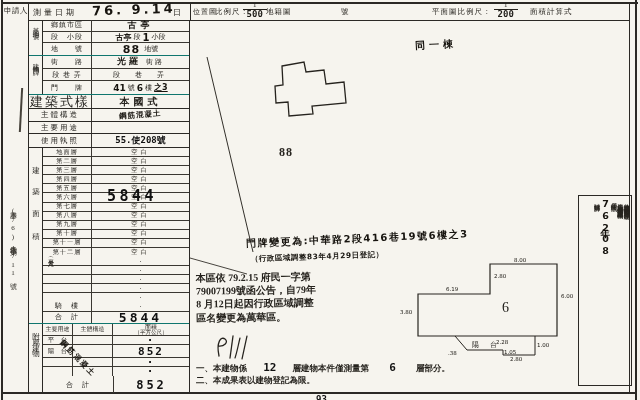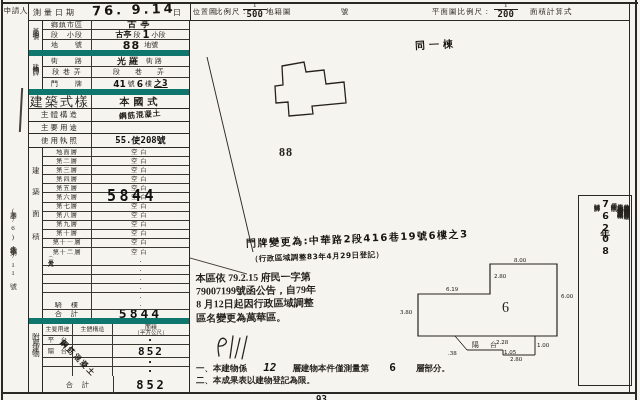--- a/index.html
+++ b/index.html
@@ -11,21 +11,21 @@
   }
   .abs{position:absolute;}
   .print{font-family:"Liberation Serif","DejaVu Serif",serif;color:#26231e;}
   .hand{font-family:"DejaVu Sans",sans-serif;font-weight:600;color:#17140f;}
   .stampnum{font-family:"DejaVu Sans Mono",monospace;font-weight:700;color:#111;}
   .vline{position:absolute;background:#2b2925;width:1px;}
   .hline{position:absolute;background:#2b2925;height:1px;}
   
   .ltable{position:absolute;left:28px;top:20px;width:162px;height:373px;
           border-left:1.4px solid #2b2925;border-right:1.4px solid #2b2925;box-sizing:border-box;}
-  .block{display:flex;border-bottom:6px solid #0f766e;box-sizing:border-box;}
+  .block{display:flex;border-bottom:1px solid #0f766e;box-sizing:border-box;}
   .sidecell{width:14px;border-right:1px solid #2b2925;box-sizing:border-box;
             display:flex;align-items:flex-start;justify-content:center;overflow:hidden;}
   .vtext{writing-mode:vertical-rl;text-orientation:upright;font-size:6.5px;letter-spacing:2px;padding-top:2px;}
   .rowscol{flex:1;display:flex;flex-direction:column;}
   .trow{display:flex;border-bottom:1px solid #3a3731;box-sizing:border-box;overflow:hidden;}
   .trow:last-child{border-bottom:none;}
   .labcell{width:49px;border-right:1px solid #3a3731;box-sizing:border-box;
            font-size:7px;letter-spacing:1px;display:flex;align-items:center;justify-content:center;overflow:hidden;white-space:nowrap;}
   .valcell{flex:1;display:flex;align-items:center;justify-content:center;overflow:visible;white-space:nowrap;}
   .wide-lab{width:63px;}
@@ -410,20 +410,20 @@
   <span>位置免再勘測建物平面圖作業規定本建物平面圖</span>
   <span>
       <span>僅依使用執照</span>
       <span class="hand" style="font-size:9.5px;font-weight:700;">76年208</span>
       <span>號轉繪計算</span>
     </span>
 </div>
 
 <div class="abs print" style="left:196px;top:361px;font-size:8.5px;font-weight:700;white-space:nowrap;">
   <span>一、本建物係</span>
-  <span class="stampnum" style="font-size:11px;margin:0 14px;font-style:italic;">12</span>
+  <span class="stampnum" style="font-size:11px;margin:0 14px;">12</span>
   <span>層建物本件僅測量第</span>
   <span class="stampnum" style="font-size:11px;margin:0 18px;">6</span>
   <span>層部分。</span>
 </div>
 <div class="abs print" style="left:196px;top:375px;font-size:8.5px;font-weight:700;">二、本成果表以建物登記為限。</div>
 
 <div class="abs stampnum" style="left:316px;top:394px;font-size:9px;">93</div>
 
 </body></html>

